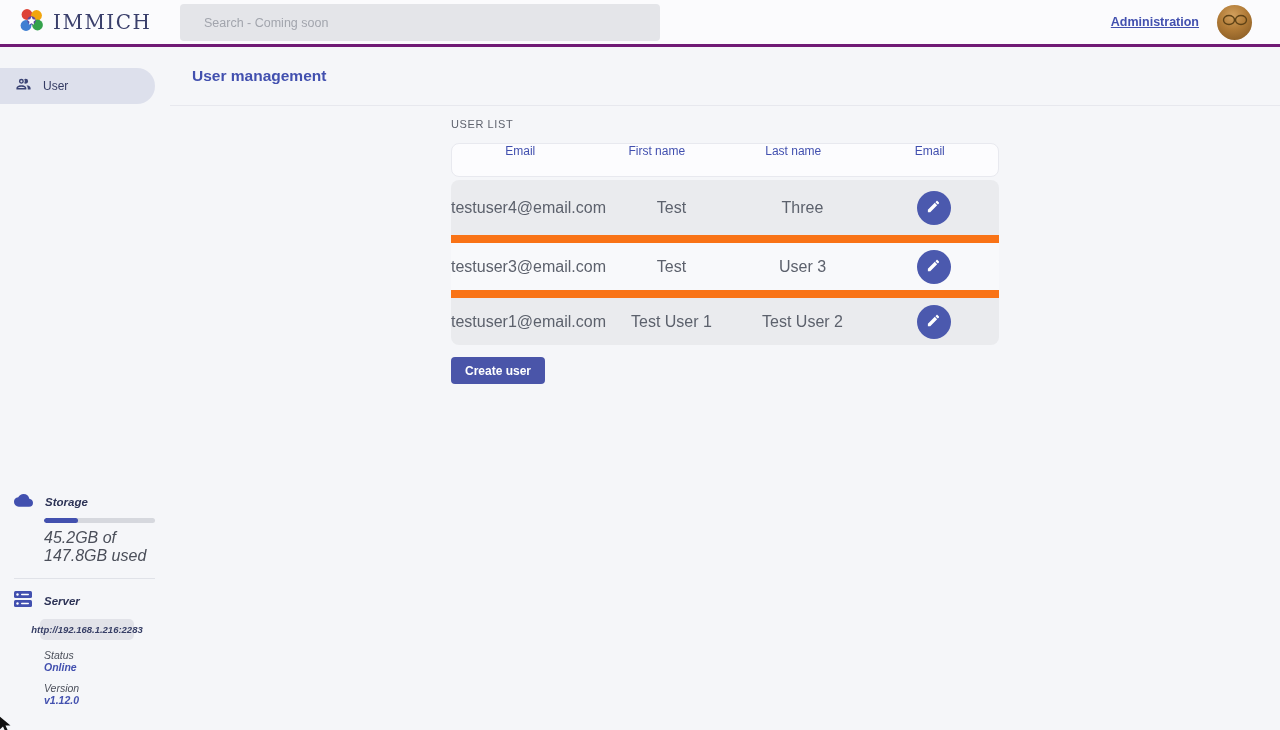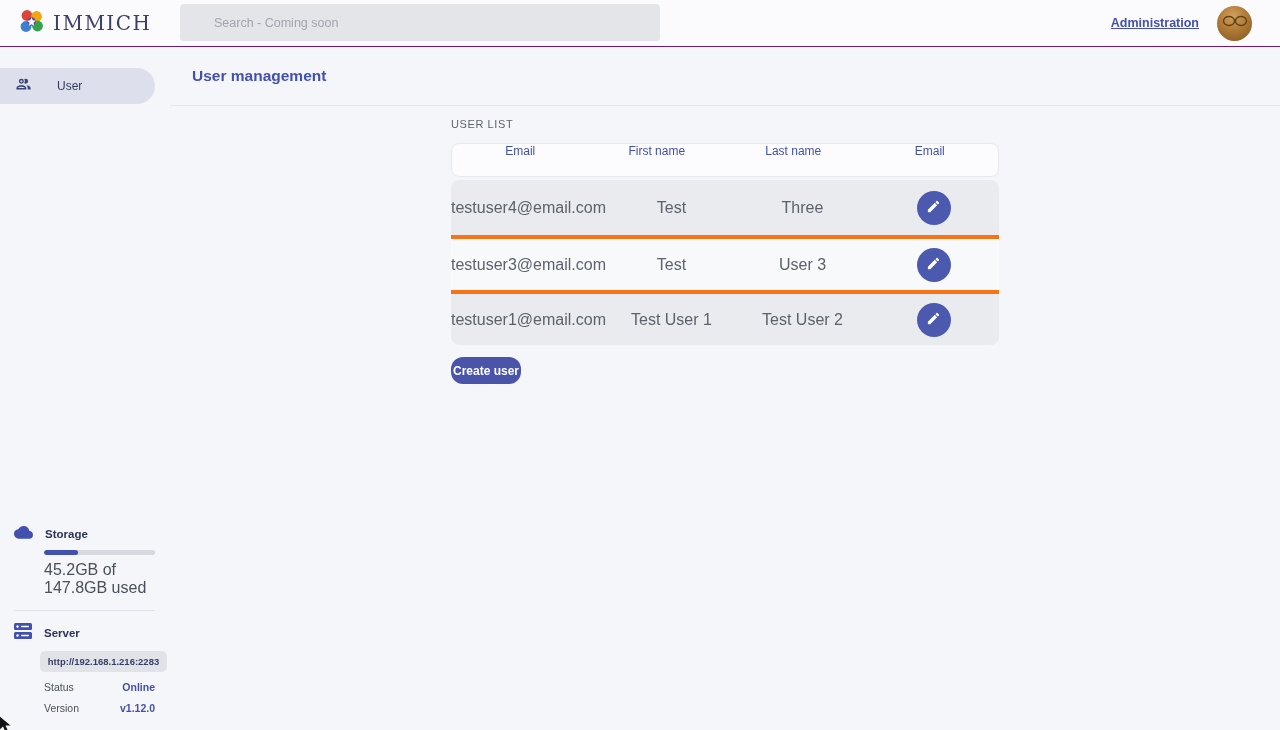--- a/index.html
+++ b/index.html
@@ -1,84 +1,84 @@
 <!DOCTYPE html>
 <html><head>
 <meta charset="utf-8">
 <style>
   * { margin:0; padding:0; box-sizing:border-box; }
   html,body { width:1280px; height:730px; overflow:hidden;
     font-family:"Liberation Sans", sans-serif; background:#f5f6f9; }
 
   
   .navbar { position:absolute; top:0; left:0; width:1280px; height:47px;
-    background:#fbfbfd; border-bottom:1px solid #701a75;
+    background:#fbfbfd; border-bottom:3px solid #701a75;
     display:flex; align-items:center; z-index:10; }
   .logo-wrap { display:flex; align-items:center; gap:8px; margin-left:18px; }
   .wordmark { font-family:"DejaVu Serif","Liberation Serif",serif;
     font-size:20px; letter-spacing:1.5px; color:#3a3f6b; font-weight:400; }
   .search-bar { position:absolute; left:180px; top:4px; width:480px; height:37px;
-    background:#e4e5e9; border:none; border-radius:4px; padding:0 0 0 34px;
+    background:#e4e5e9; border:none; border-radius:4px; padding:0 0 0 24px;
     font-size:12.5px; color:#4b4f5a; outline:none; font-family:"Liberation Sans",sans-serif;}
   .search-bar::placeholder { color:#a2a5ad; }
   .nav-right { margin-left:auto; display:flex; align-items:center; gap:18px;
     padding-right:28px; }
   .admin-link { font-size:12.5px; font-weight:bold; color:#4250af;
     text-decoration:underline; cursor:pointer; }
   .avatar { width:35px; height:35px; border-radius:50%;
     background:radial-gradient(circle at 45% 30%, #d2a05e 0%, #b07a36 45%, #7e5420 100%);
     position:relative; overflow:hidden; cursor:pointer; }
   .avatar svg { position:absolute; top:9px; left:4px; }
 
   
   .sidebar { position:absolute; top:47px; left:0; width:170px; bottom:0; }
   .side-item { position:absolute; top:21px; left:0; width:155px; height:36px;
     background:#dde0ec; border-radius:0 18px 18px 0;
-    display:flex; align-items:center; gap:25px; padding-left:15px; cursor:pointer; }
+    display:flex; align-items:center; gap:11px; padding-left:15px; cursor:pointer; }
   .side-item-label { font-size:12px; color:#343b63; font-weight:500; }
 
-  .sidebar-footer { position:absolute; bottom:0; left:0; width:170px;
-    padding:0 15px 16px 14px; }
+  .sidebar-footer { position:absolute; bottom:8px; left:0; width:170px;
+    padding:0 15px 16px 14px;font-style:italic; }
   .foot-head { display:flex; align-items:center; gap:12px; }
   .foot-title { font-size:11.5px; font-weight:bold; color:#2e3457; }
   .progress-track { margin:7px 0 0 30px; width:111px; height:5px;
     border-radius:3px; background:#d6d8de; overflow:hidden; }
   .progress-fill { height:100%; background:#4250af; border-radius:3px; }
   .usage-text { margin:6px 0 0 30px; font-size:16px; color:#4b4f5a; }
   .foot-divider { border:none; border-top:1px solid #e0e2e8; margin:13px 0 12px 0; }
-  .url-pill { margin:8px 0 0 26px; width:127px; height:21px; background:#e2e3e9;
+  .url-pill { margin:8px 0 0 26px; width:94px; height:21px; background:#e2e3e9;
     border-radius:5px; display:flex; align-items:center; justify-content:center; }
   .url-text { font-size:9.5px; font-weight:bold; color:#373f66; }
-  .kv-row { display:flex; justify-content:space-between; margin:9px 0 0 30px; }
+  .kv-row { display:flex; justify-content:space-between; margin:9px 0 0 30px;flex-direction:column; }
   .kv-key { font-size:10.5px; color:#4b4f5a; }
   .kv-val { font-size:10.5px; font-weight:bold; color:#4250af; }
 
   
   .main { position:absolute; top:47px; left:170px; right:0; bottom:0; }
   .main-header { height:59px; border-bottom:1px solid #e7e8ee;
     display:flex; align-items:center; padding-left:22px; }
   .page-title { font-size:15.5px; font-weight:600; color:#4250af; }
   .content-col { width:548px; margin:0 auto; }
   .section-title { margin-top:12px; font-size:11px; color:#5f636e;
     letter-spacing:0.6px; }
   .table-head { margin-top:13px; height:34px; background:#fcfcfe;
     border:1px solid #e8e9ef; border-radius:8px; display:flex; align-items:flex-start; }
   .th { flex:1; text-align:center; font-size:12px; font-weight:500; color:#4250af; }
   .table-body { margin-top:3px; border-radius:8px; overflow:hidden; }
   .trow { height:55px; display:flex; align-items:center; }
-  .trow + .trow { border-top:4px solid #f97316; }
+  .trow + .trow { border-top:8px solid #f97316; }
   .trow:nth-child(odd) { background:#eaebee; }
   .trow:nth-child(even) { background:#f8f9fb; }
   .td { flex:1; text-align:center; font-size:16px; color:#5c616c; }
   .td-edit { flex:1; display:flex; justify-content:center; }
   .edit-btn { width:34px; height:34px; border-radius:50%; border:none;
     background:#4b59ae; display:flex; align-items:center; justify-content:center;
     cursor:pointer; }
-  .create-btn { margin-top:12px; height:27px; padding:0 2px; border:none;
-    border-radius:12px; background:#4a55a9; color:#fff; font-size:12px;
+  .create-btn { margin-top:12px; height:27px; padding:0 14px; border:none;
+    border-radius:4px; background:#4a55a9; color:#fff; font-size:12px;
     font-weight:bold; cursor:pointer; font-family:"Liberation Sans",sans-serif; }
 
   .cursor-artifact { position:absolute; left:-3px; bottom:-8px; z-index:50; }
 </style>
 </head>
 <body>
 
 <div class="navbar">
   <div class="logo-wrap">
     <span>

